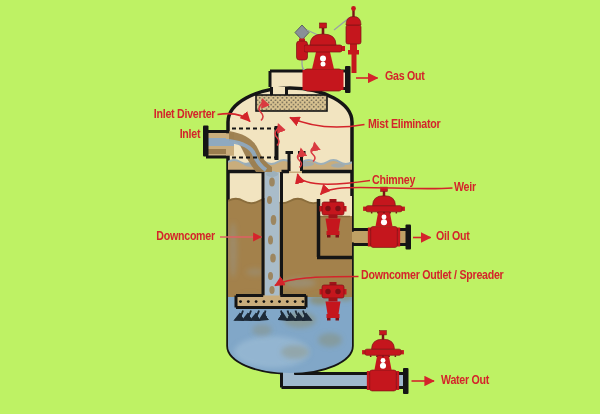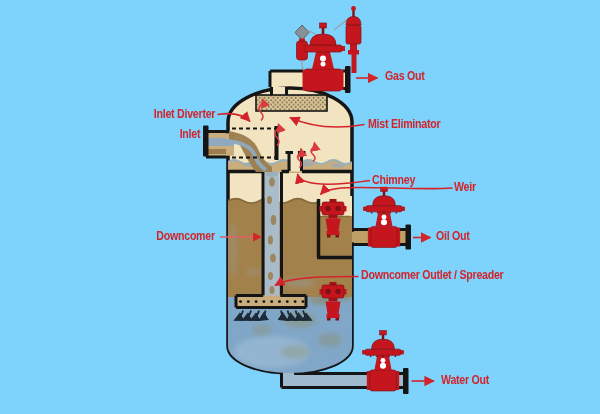--- a/index.html
+++ b/index.html
@@ -1,16 +1,16 @@
 <!DOCTYPE html>
 <html><head>
 <meta charset="utf-8">
 <style>
   html,body{margin:0;padding:0;background:#fff;}
-  .stage{position:relative;width:600px;height:414px;background:#7dd3fc;overflow:hidden;
+  .stage{position:relative;width:600px;height:414px;background:#bef264;overflow:hidden;
          font-family:"Liberation Sans",sans-serif;}
   .stage svg{position:absolute;left:0;top:0;}
   .lbl{position:absolute;color:#d4242b;font-weight:700;font-size:12.5px;line-height:13px;
        letter-spacing:-0.3px;white-space:nowrap;transform:scaleX(.85);transform-origin:left center;}
   .lbl.right{transform-origin:right center;}
 </style>
 </head>
 <body>
 
 <div class="stage">

